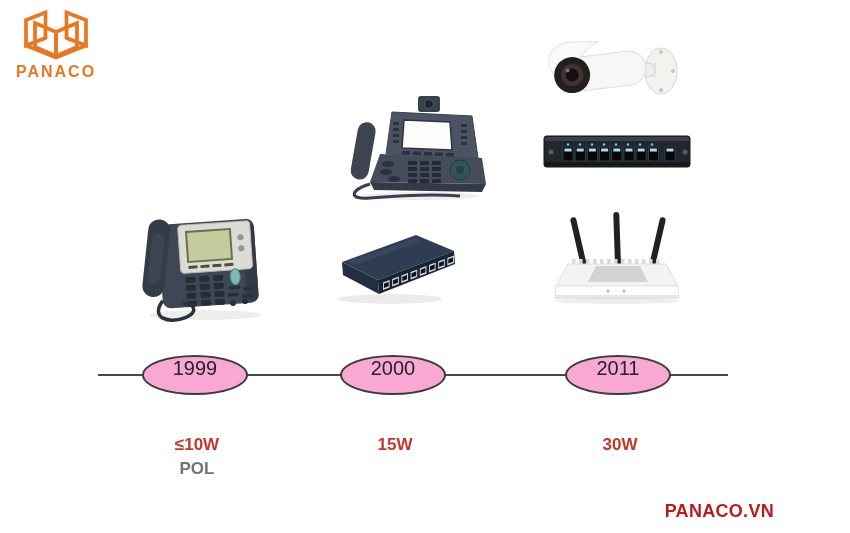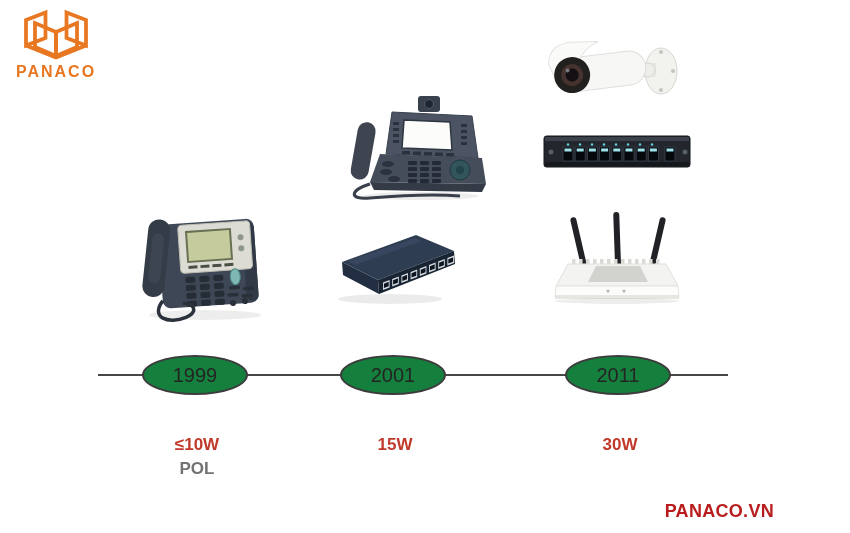--- a/index.html
+++ b/index.html
@@ -10,22 +10,22 @@
   }
   .logo { position:absolute; left:12px; top:8px; width:88px; text-align:center; }
   .logo-icon { display:block; margin:0 auto; }
   .logo-text { color:#e87722; font-weight:700; font-size:16px; letter-spacing:2px; margin-top:1px; }
 
   .dev { position:absolute; }
 
   .tl-line { position:absolute; left:98px; top:374px; width:630px; height:2px; background:#474747; }
   .tl-node {
     position:absolute; top:355px; width:106px; height:40px;
-    border:2px solid #3c3c3c; border-radius:50%; background:#15803d;
-    display:flex; align-items:center; justify-content:center;
+    border:2px solid #3c3c3c; border-radius:50%; background:#f9a8d4;
+    display:flex; align-items:flex-start; justify-content:center;
     font-size:20px; color:#242424;
   }
   .node-1 { left:142px; } .node-2 { left:340px; } .node-3 { left:565px; }
 
   .ms { position:absolute; top:403px; transform:translateX(-50%); text-align:center; white-space:nowrap;margin-top:32px; }
   .ms-1 { left:197px; } .ms-2 { left:395px; } .ms-3 { left:620px; }
   .ms .power { font-weight:700; font-size:17px; color:#c0392b; }
   .ms .standard { font-weight:700; font-size:17px; color:#737373; margin-top:4px; }
 
   .site { position:absolute; right:16px; top:501px; color:#b91c1c; font-weight:700; font-size:18px; letter-spacing:.3px; }
@@ -251,21 +251,21 @@
     <circle cx="78" cy="87" r="1.6" fill="#b9b9b4"></circle>
     <ellipse cx="71" cy="97" rx="62" ry="3" fill="rgba(0,0,0,0.07)"></ellipse>
   </svg>
 
   <div class="tl-line"></div>
 
   <div class="tl-node node-1">
     <span>1999</span>
   </div>
   <div class="tl-node node-2">
-    <span>2001</span>
+    <span>2000</span>
   </div>
   <div class="tl-node node-3">
     <span>2011</span>
   </div>
 
   <div class="ms ms-1">
     <div class="power">≤10W</div>
     <div class="standard">POL</div>
   </div>
   <div class="ms ms-2">

